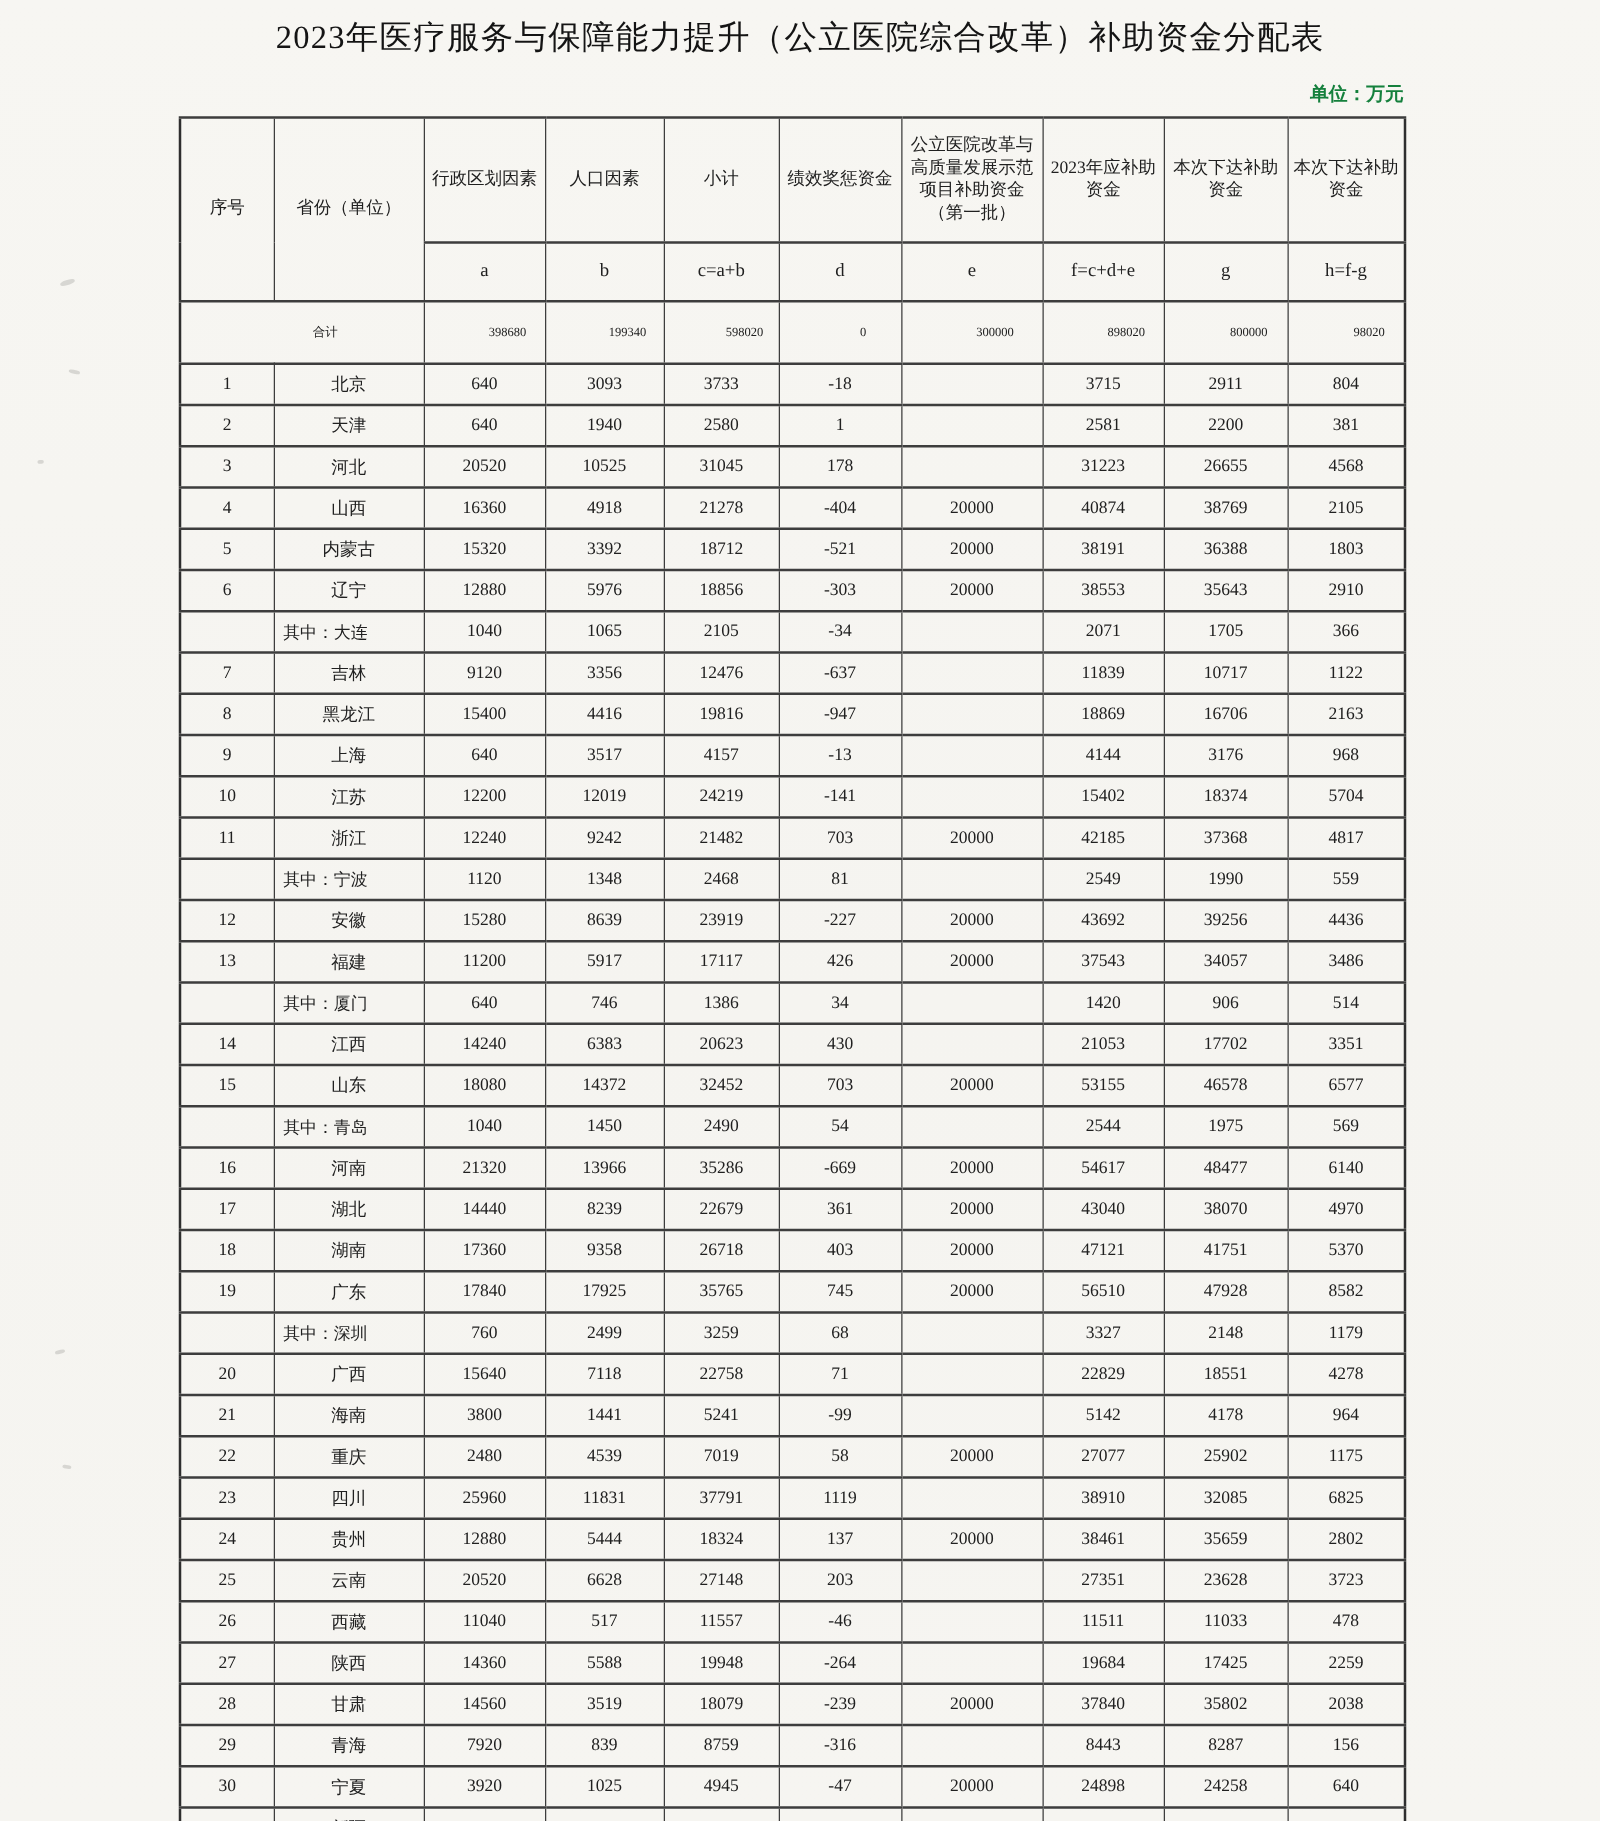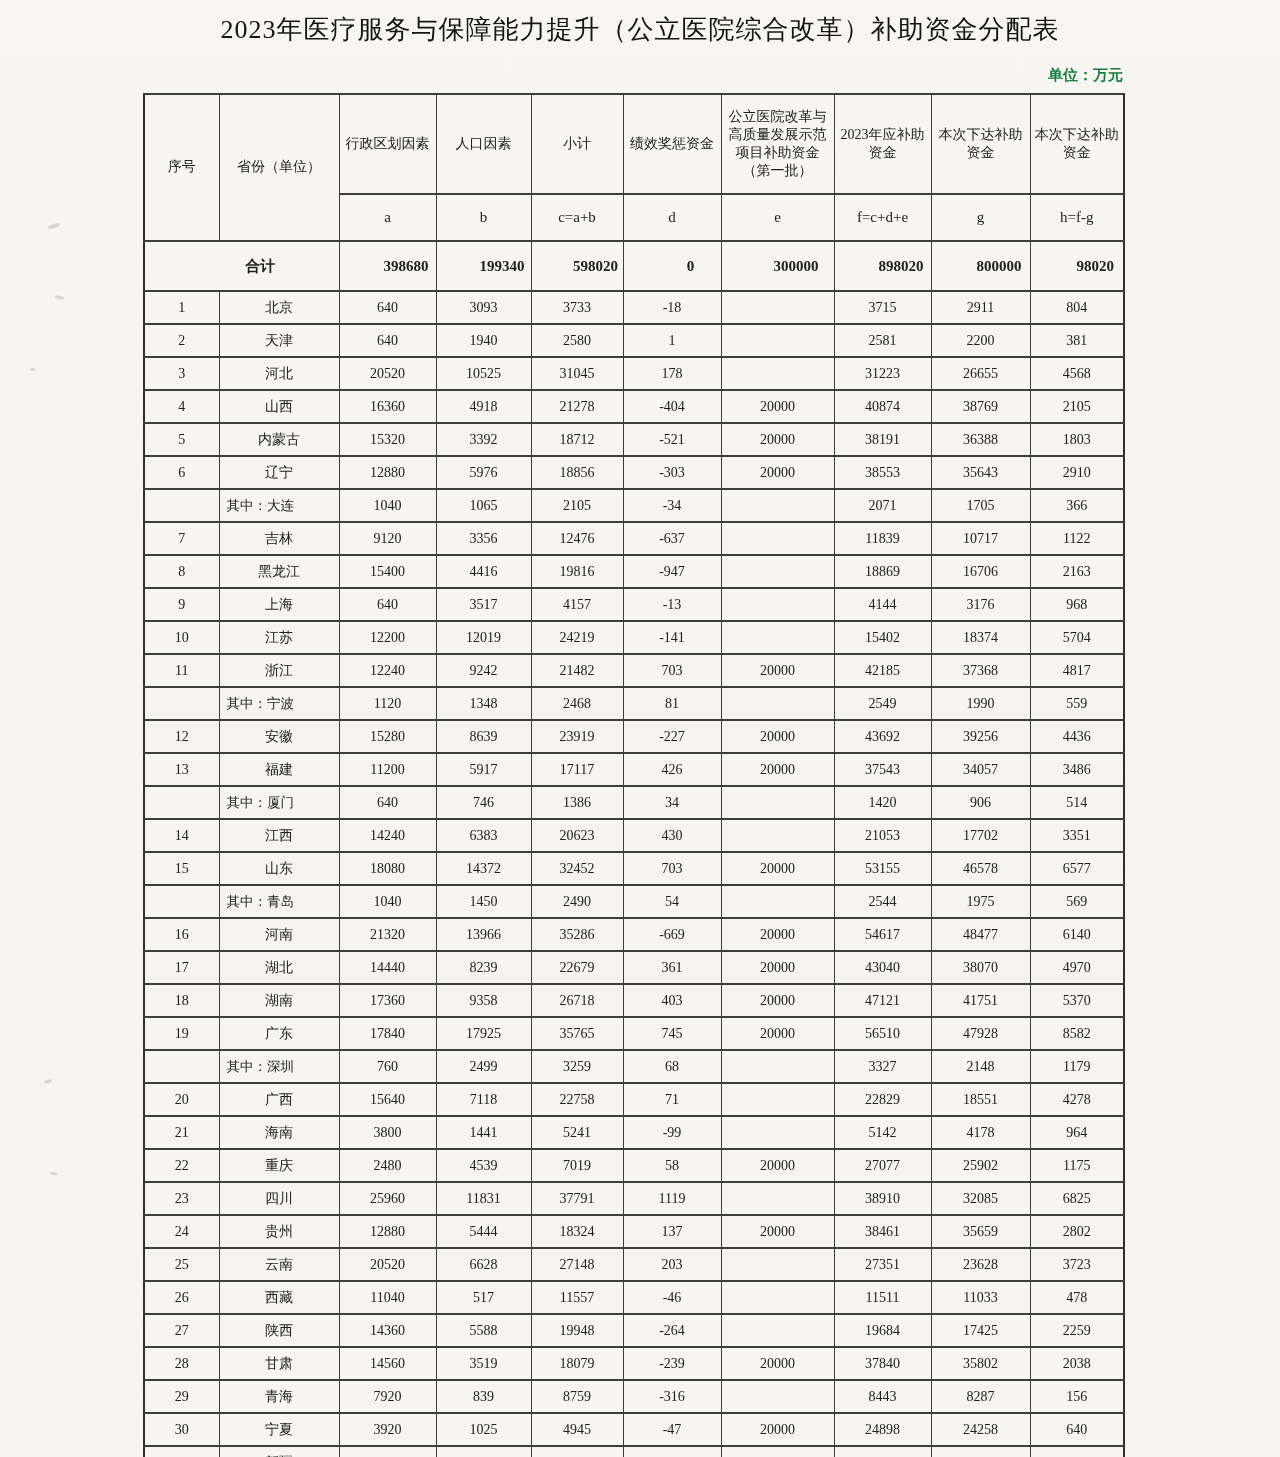--- a/index.html
+++ b/index.html
@@ -28,21 +28,21 @@
     border-top-width:2.2px;border-bottom-width:2.2px;
     text-align:center;vertical-align:middle;
     padding:1px 3px;
     font-size:14px;color:#202020;
     overflow:hidden;
   }
   table.alloc{border:2.5px solid #2e2e2e;}
   thead td{font-weight:normal;line-height:1.3;font-size:14px;}
   tr.hdr-label td{height:96px;}
   tr.hdr-formula td{height:43px;font-size:15px;}
-  tr.total-row td{height:46px;font-weight:bold;font-size:15px;padding-left:40px;}
+  tr.total-row td{height:46px;font-weight:normal;font-size:10px;padding-left:40px;}
   tbody tr.data-row td{height:29px;}
   td.province-cell.sub{text-align:left;padding-left:7px;font-size:13.5px;margin-top:45px;}
   
   .speck{position:absolute;background:#6a6a66;opacity:.22;border-radius:40%;}
   .sp1{left:48px;top:224px;width:12px;height:4px;transform:rotate(-18deg);}
   .sp2{left:55px;top:296px;width:9px;height:3px;transform:rotate(12deg);}
   .sp3{left:30px;top:368px;width:5px;height:3px;transform:rotate(-6deg);}
   .sp4{left:44px;top:1080px;width:8px;height:3px;transform:rotate(-14deg);}
   .sp5{left:50px;top:1172px;width:7px;height:3px;transform:rotate(9deg);}
 </style>

